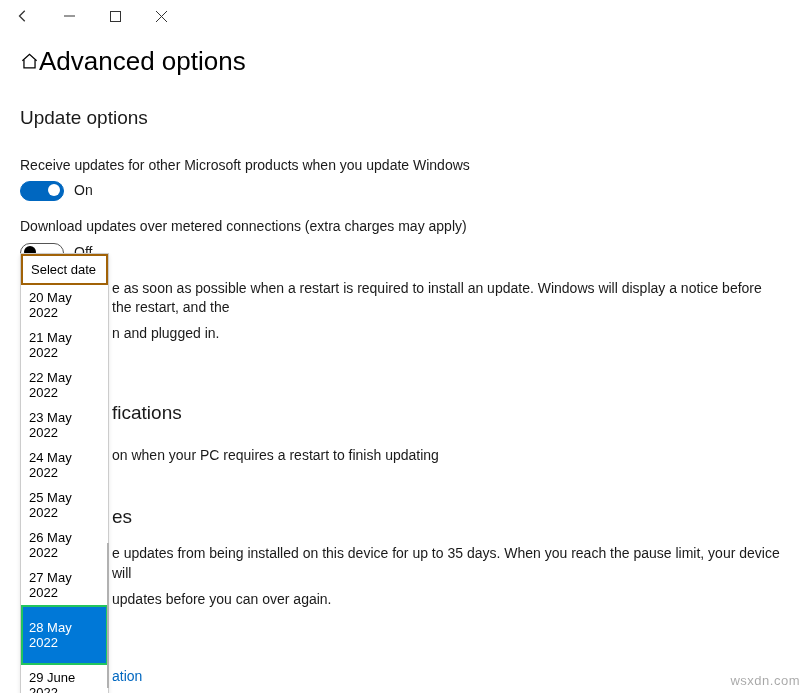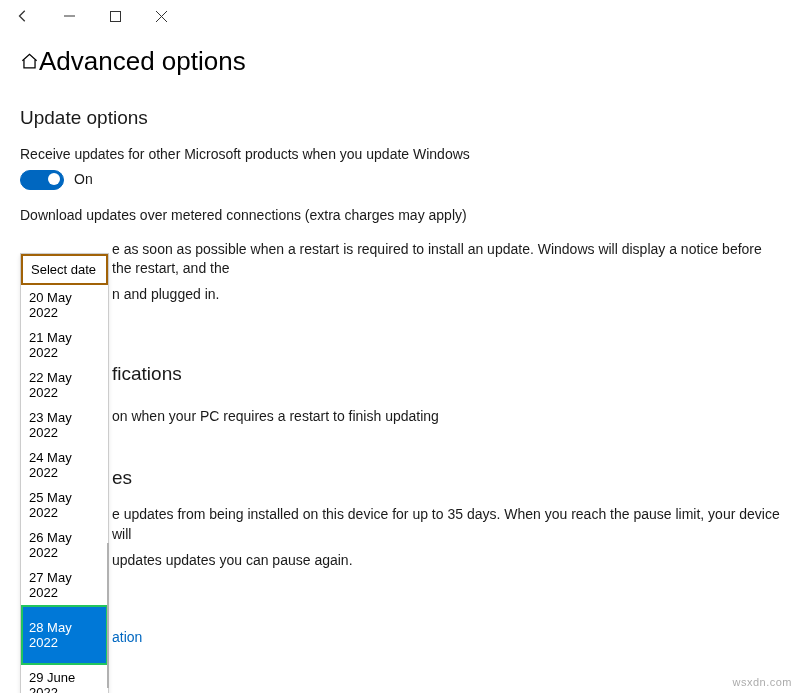--- a/index.html
+++ b/index.html
@@ -6,41 +6,41 @@
     body { width:800px; height:693px; background:#fff; color:#000; overflow:hidden; position:relative; }
     .titlebar { display:flex; align-items:center; height:32px; }
     .titlebar .back { width:46px; display:flex; align-items:center; justify-content:center; color:#333; }
     .titlebar .title { font-size:12px; color:#222; flex:1; }
     .window-controls { display:flex; }
     .window-controls div { width:46px; height:32px; display:flex; align-items:center; justify-content:center; color:#333; }
     .header { display:flex; align-items:center; gap:0; padding:14px 20px 20px 20px; }
     .header .home-icon svg { display:block; }
     .header h1 { font-weight:400; font-size:26px; }
     .content { padding:0 20px; font-size:14px; color:#1a1a1a; line-height:1.4; }
-    .section-title { font-size:19px; font-weight:400; margin-top:8px; margin-bottom:13px; }
+    .section-title { font-size:19px; font-weight:400; margin-top:8px; margin-bottom:24px; }
     .option-row { margin-bottom:14px; }
     .option-label { font-size:14px; margin-bottom:6px; }
     .toggle { display:flex; align-items:center; gap:10px; margin-bottom:16px; }
     .switch { position:relative; width:44px; height:20px; border-radius:20px; border:1px solid #555; cursor:pointer; }
     .switch.on { background:#0067C0; border-color:#0067C0; }
     .switch.off { background:#fff; }
     .switch .knob { position:absolute; top:2px; width:12px; height:12px; border-radius:50%; }
     .switch.on .knob { right:3px; background:#fff; }
     .switch.off .knob { left:3px; background:#000; }
     .toggle .state { font-size:14px; }
     .body-text { font-size:14px; color:#1a1a1a; margin-bottom:6px; }
     .dropdown { position:absolute; top:253px; left:20px; width:89px; background:#fff; border:1px solid #ccc; box-shadow:0 2px 4px rgba(0,0,0,0.1); z-index:10; }
     .dropdown-header { padding:6px 8px; font-size:13px; border:2px solid #a16207; }
     .dropdown-item { padding:5px 8px; font-size:13px; cursor:default; }
     .dropdown-item.selected { background:#0078d7; color:#fff; border:2px solid #22c55e; padding:13px 6px; }
     .scrollbar-hint { position:absolute; top:289px; right:-1px; width:2px; height:145px; background:#b1b1b1; }
     .section-gap-1 { height:50px; }
     .section-gap-2 { height:32px; }
     .link { color:#0067C0; cursor:pointer; font-size:14px; }
-    .watermark { position:absolute; bottom:5px; right:8px; font-size:11px; color:rgba(0,0,0,0.35); letter-spacing:0.5px; }
+    .watermark { position:absolute; bottom:5px; right:0; font-size:13px; color:rgba(0,0,0,0.35); letter-spacing:0.5px; }
     .partial-text { margin-left:92px; max-width:670px; }
     .obscured-heading { margin-left:92px; font-size:19px; font-weight:400; }
   </style>
 </head>
 <body>
 
 <div class="titlebar">
   <div class="back">
     <svg width="14" height="14" viewBox="0 0 16 16">
         <path d="M10 2 L4 8 L10 14" stroke="#333" stroke-width="1.5" fill="none"></path>
@@ -84,36 +84,42 @@
     <div class="toggle">
       <div class="switch on">
           <div class="knob"></div>
         </div>
       <span class="state">On</span>
     </div>
   </div>
 
   <div class="option-row">
     <div class="option-label">Download updates over metered connections (extra charges may apply)</div>
+    <div class="toggle">
+      <div class="switch off">
+          <div class="knob"></div>
+        </div>
+      <span class="state">Off</span>
+    </div>
   </div>
 
   
   <div class="body-text partial-text">e as soon as possible when a restart is required to install an update. Windows will display a notice before the restart, and the</div>
   <div class="body-text partial-text">n and plugged in.</div>
 
   <div class="section-gap-1"></div>
   <div class="obscured-heading">fications</div>
   <div style="height:20px;"></div>
   <div class="body-text partial-text">on when your PC requires a restart to finish updating</div>
 
   <div class="section-gap-2"></div>
   <div class="obscured-heading">es</div>
   <div style="height:14px;"></div>
   <div class="body-text partial-text">e updates from being installed on this device for up to 35 days. When you reach the pause limit, your device will</div>
-  <div class="body-text partial-text">updates updates you can pause again.</div>
+  <div class="body-text partial-text">updates before you can over again.</div>
 
   <div style="height:52px;"></div>
   <span class="link partial-text" style="display:inline-block;">ation</span>
 </div>
 
 <div class="dropdown">
   <div class="dropdown-header">Select date</div>
   <div id="dropdown-list">
       <div class="dropdown-item">20 May 2022</div>
       <div class="dropdown-item">21 May 2022</div>

